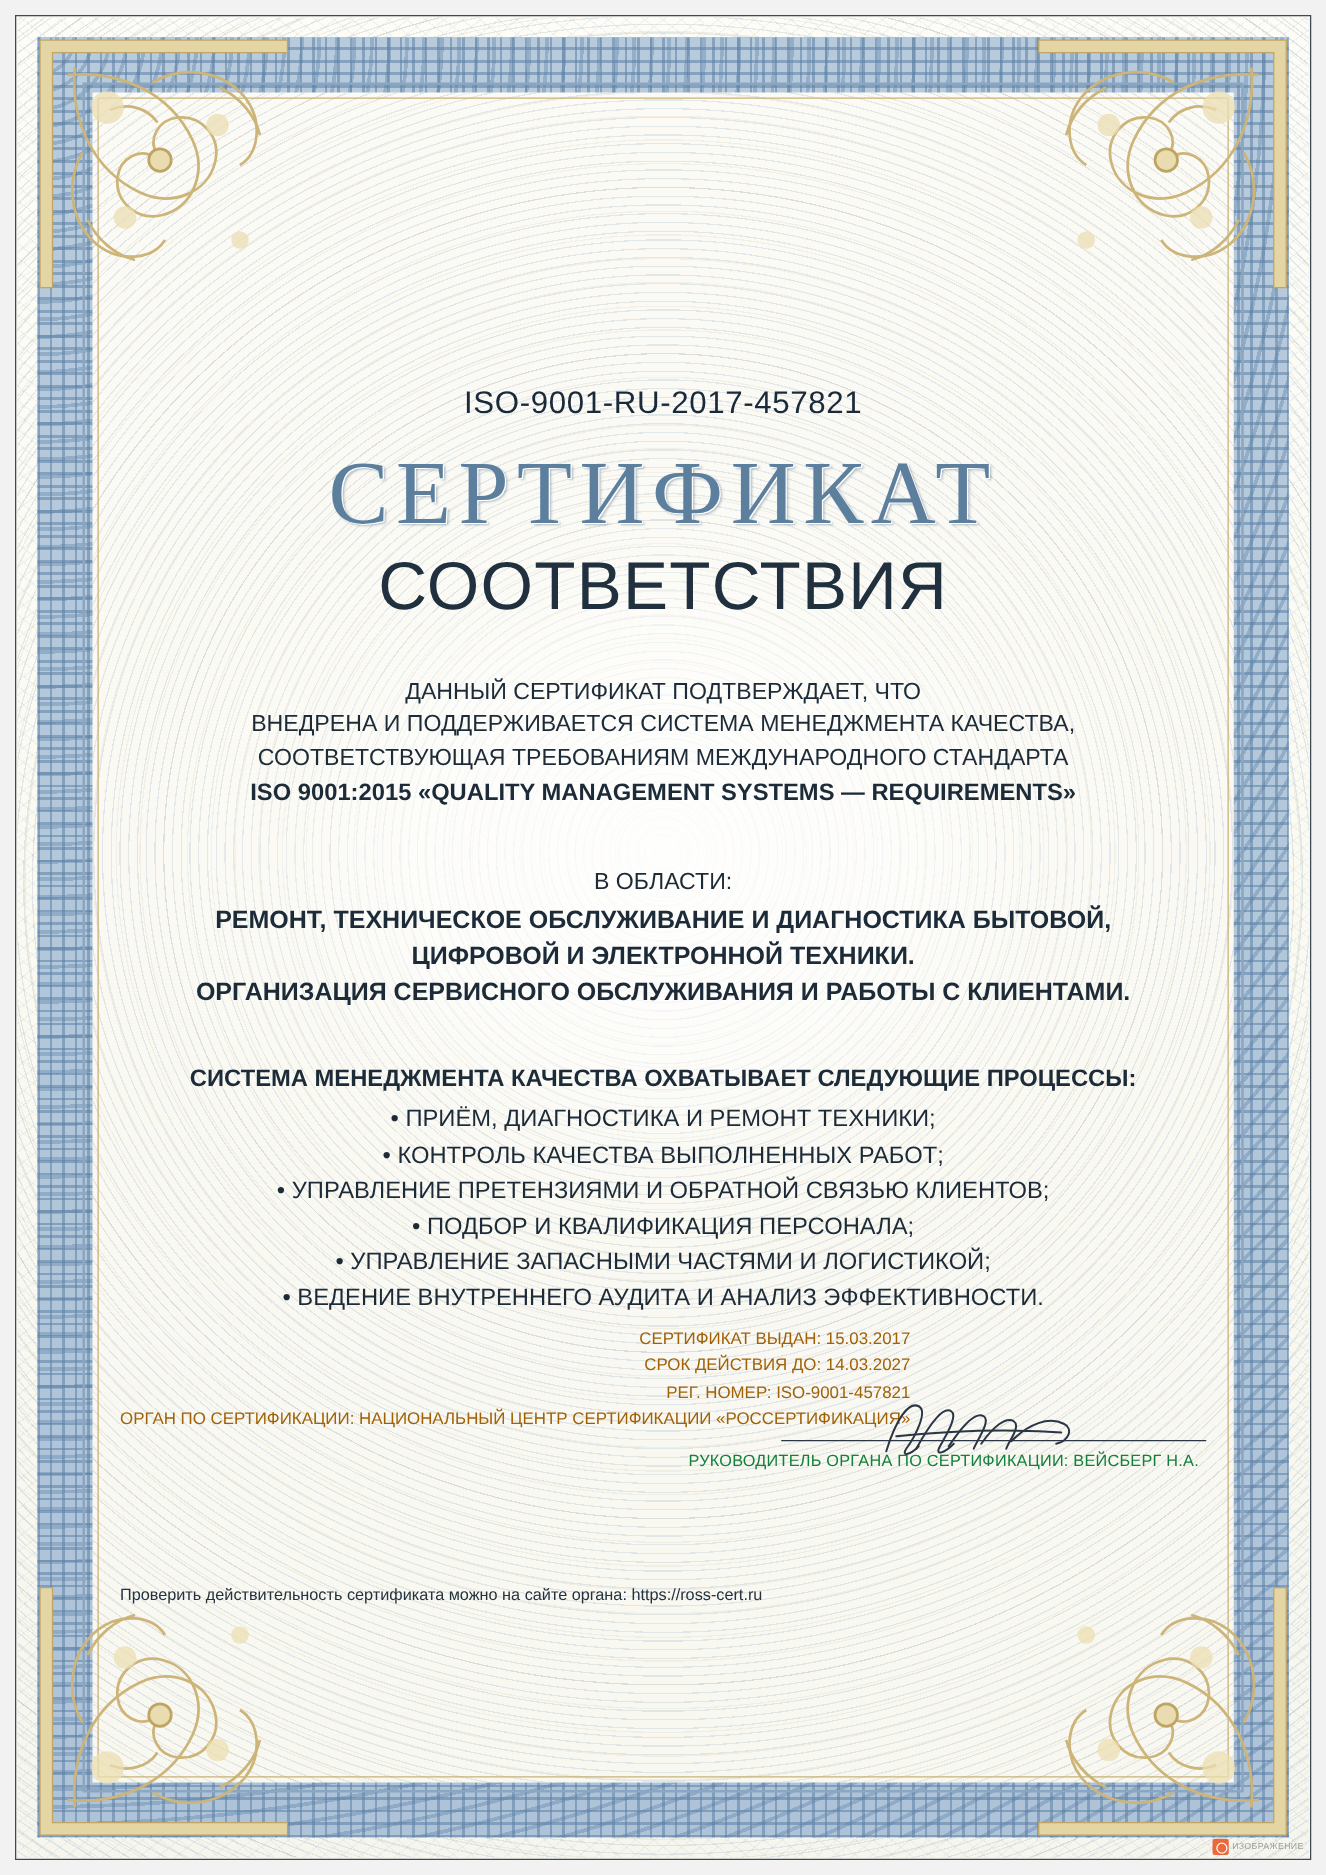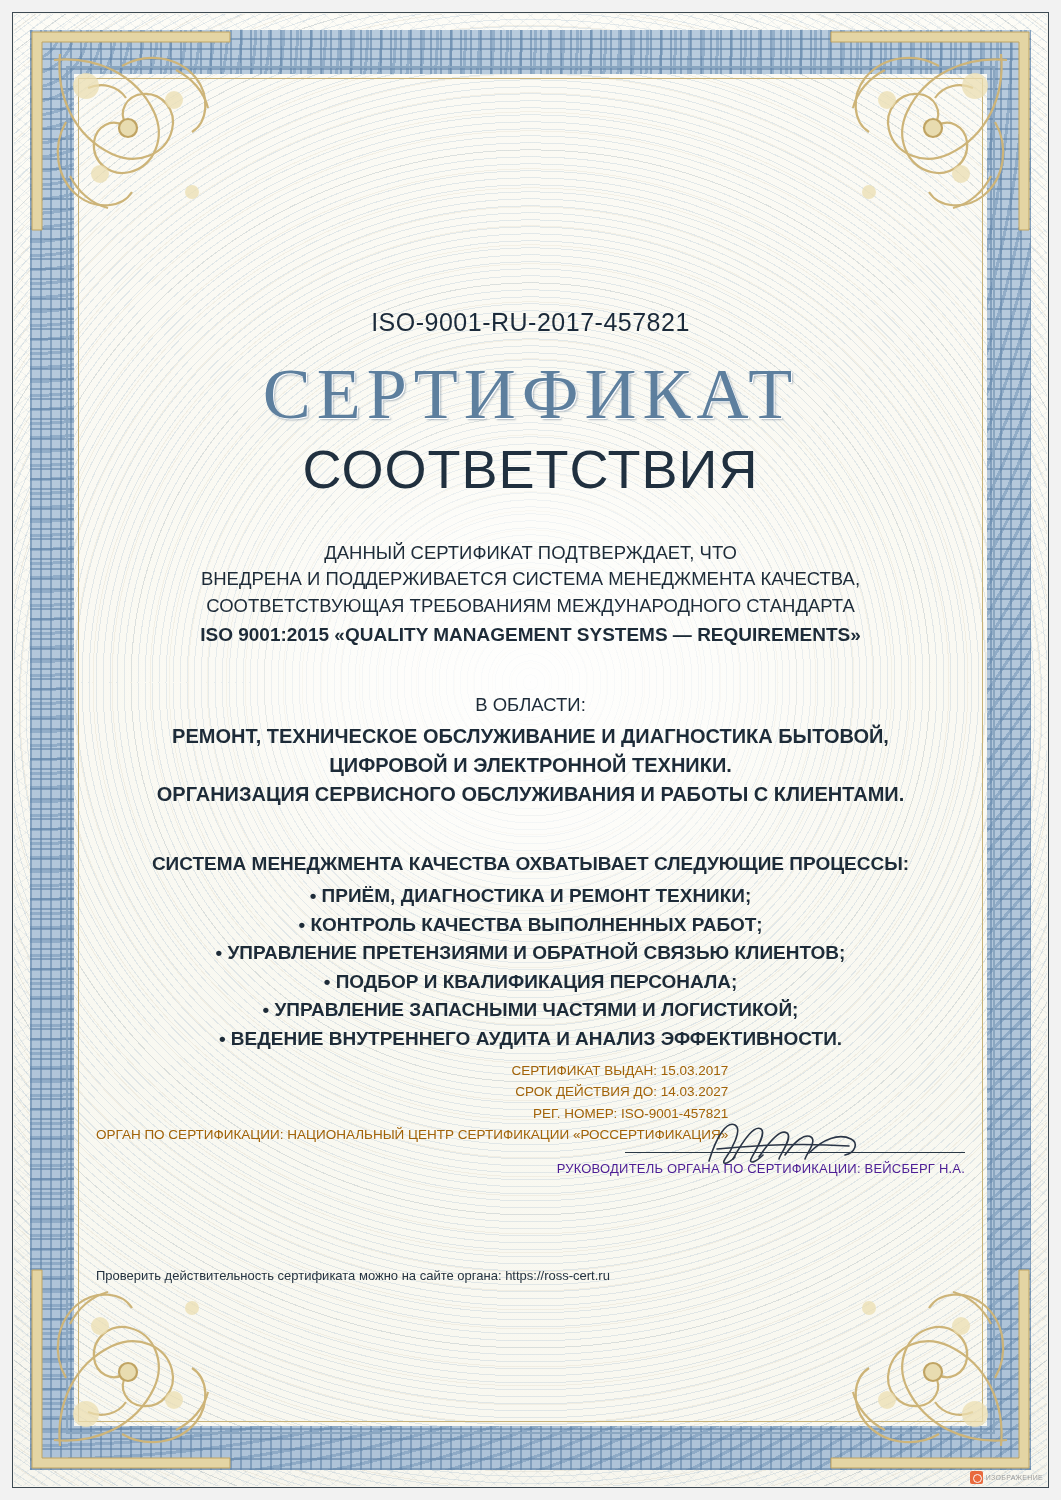--- a/index.html
+++ b/index.html
@@ -166,21 +166,21 @@
   .processes-label {
     margin-top: 42px;
     font-size: 19px;
     font-weight: 700;
   }
   .processes-list {
     margin: 4px 0 0 0;
     padding: 0;
     list-style: none;
     font-size: 19px;
-    font-weight: 700;
+    font-weight: 400;
     line-height: 1.5;
   }
 
   
   .details {
     position: absolute;
     left: 0; top: 964px;
     text-align: right;
     font-size: 13.5px;
     color: #a16207;
@@ -203,22 +203,21 @@
     height: 56px;
   }
   .sig-line {
     border-bottom: 1px solid #2a3845;
     height: 1px;
     width: 340px;
     margin: 0 0 8px auto;
   }
   .sig-caption {
     font-size: 13px;
-    color: #4c1d95;
-    text-align: right;
+    color: #15803d;
     letter-spacing: 0.2px;
   }
 
   .verify {
     position: absolute;
     left: 0;
     top: 1172px;
     font-size: 13px;
     color: #24323f;
     text-align: right;

